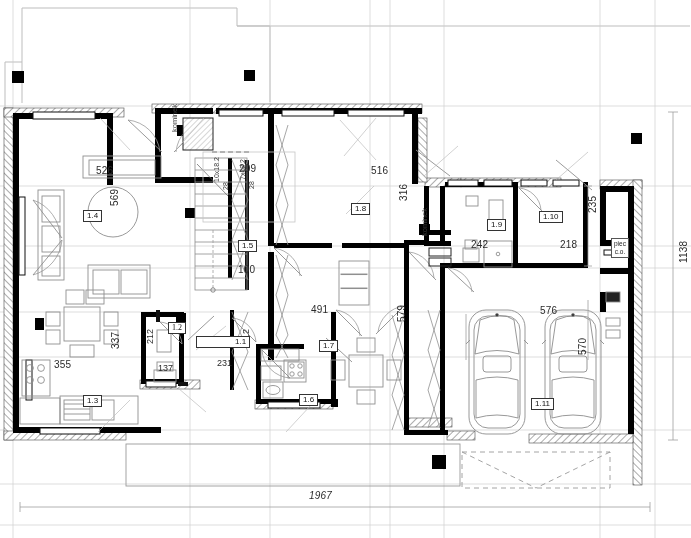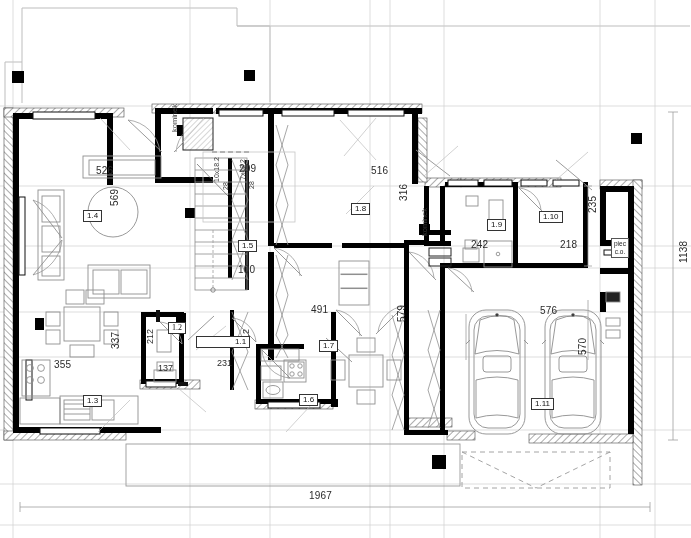--- a/index.html
+++ b/index.html
@@ -431,21 +431,21 @@
       <span class="lbl dim" style="left: 238px; top: 265px;">100</span>
       <span class="lbl dim" style="left: 339px; top: 166px; padding-left: 32px;">516</span>
       <span class="lbl dim" style="left: 311px; top: 305px;">491</span>
       <span class="lbl dim" style="left: 397px; top: 322px; transform: rotate(-90deg); transform-origin: left top;">579</span>
       <span class="lbl dim" style="left: 399px; top: 201px; transform: rotate(-90deg); transform-origin: left top;">316</span>
       <span class="lbl dim" style="left: 471px; top: 240px;">242</span>
       <span class="lbl dim" style="left: 560px; top: 240px;">218</span>
       <span class="lbl dim" style="left: 588px; top: 213px; transform: rotate(-90deg); transform-origin: left top;">235</span>
       <span class="lbl dim" style="left: 527px; top: 306px; margin-left: 13px;">576</span>
       <span class="lbl dim" style="left: 578px; top: 355px; transform: rotate(-90deg); transform-origin: left top;">570</span>
-      <span class="lbl dim" style="left: 309px; top: 491px;">1967</span>
+      <span class="lbl dim" style="left: 309px; top: 491px; font-style: italic;">1967</span>
       <span class="lbl dim" style="left: 679px; top: 263px; transform: rotate(-90deg); transform-origin: left top;">1138</span>
       <span class="lbl dim-xs" style="left: 213px; top: 182px; transform: rotate(-90deg); transform-origin: left top;">10x18.2</span>
       <span class="lbl dim-xs" style="left: 222px; top: 190px; transform: rotate(-90deg); transform-origin: left top;">28</span>
       <span class="lbl dim-xs" style="left: 239px; top: 180px; transform: rotate(-90deg); transform-origin: left top;">7x18.2</span>
       <span class="lbl dim-xs" style="left: 248px; top: 189px; transform: rotate(-90deg); transform-origin: left top;">28</span>
     </div>
   <div class="lbl" id="tags">
       <span class="roomtag" style="left: 196px; top: 336px; padding-left: 38px;">1.1</span>
       <span class="roomtag" style="left: 168px; top: 322px; font-family: Liberation Serif, serif;">1.2</span>
       <span class="roomtag" style="left: 83px; top: 379px; margin-top: 16px;">1.3</span>

